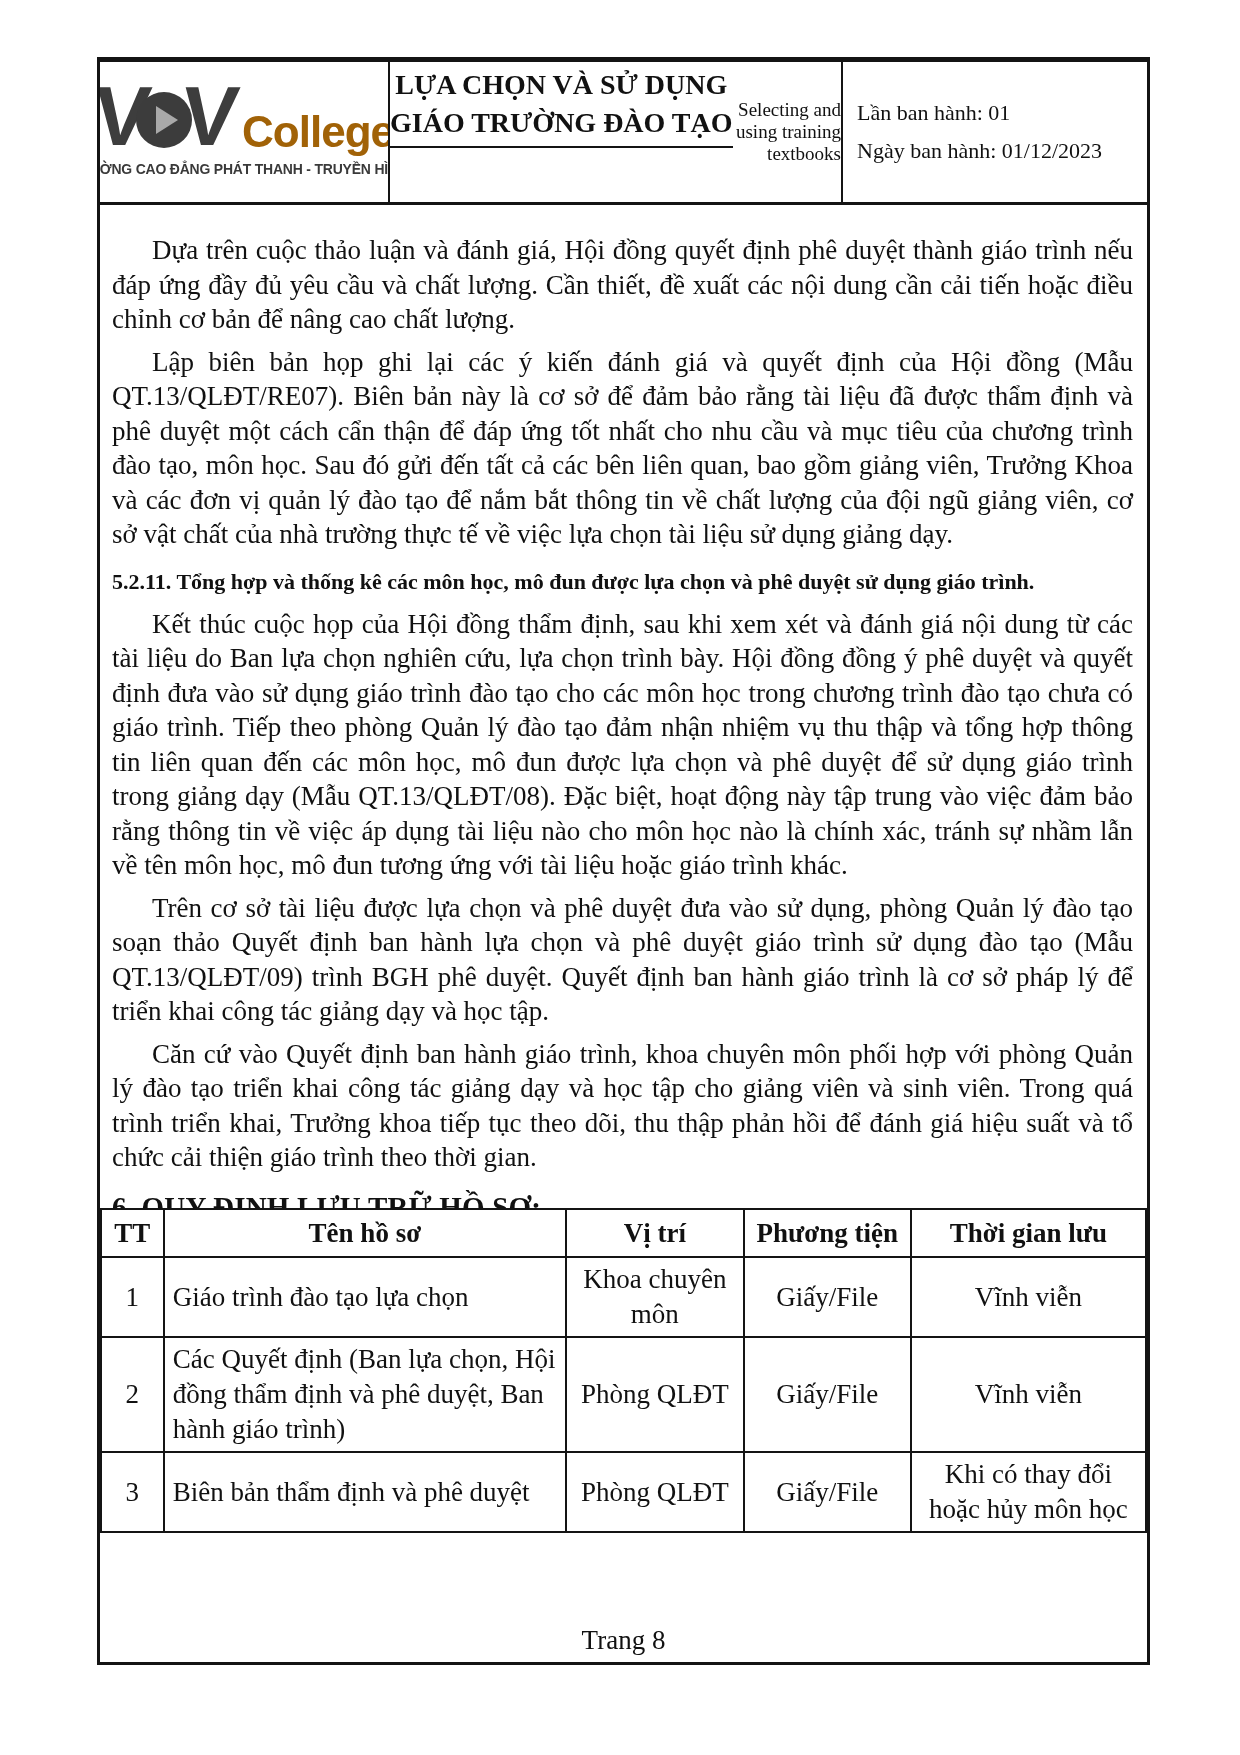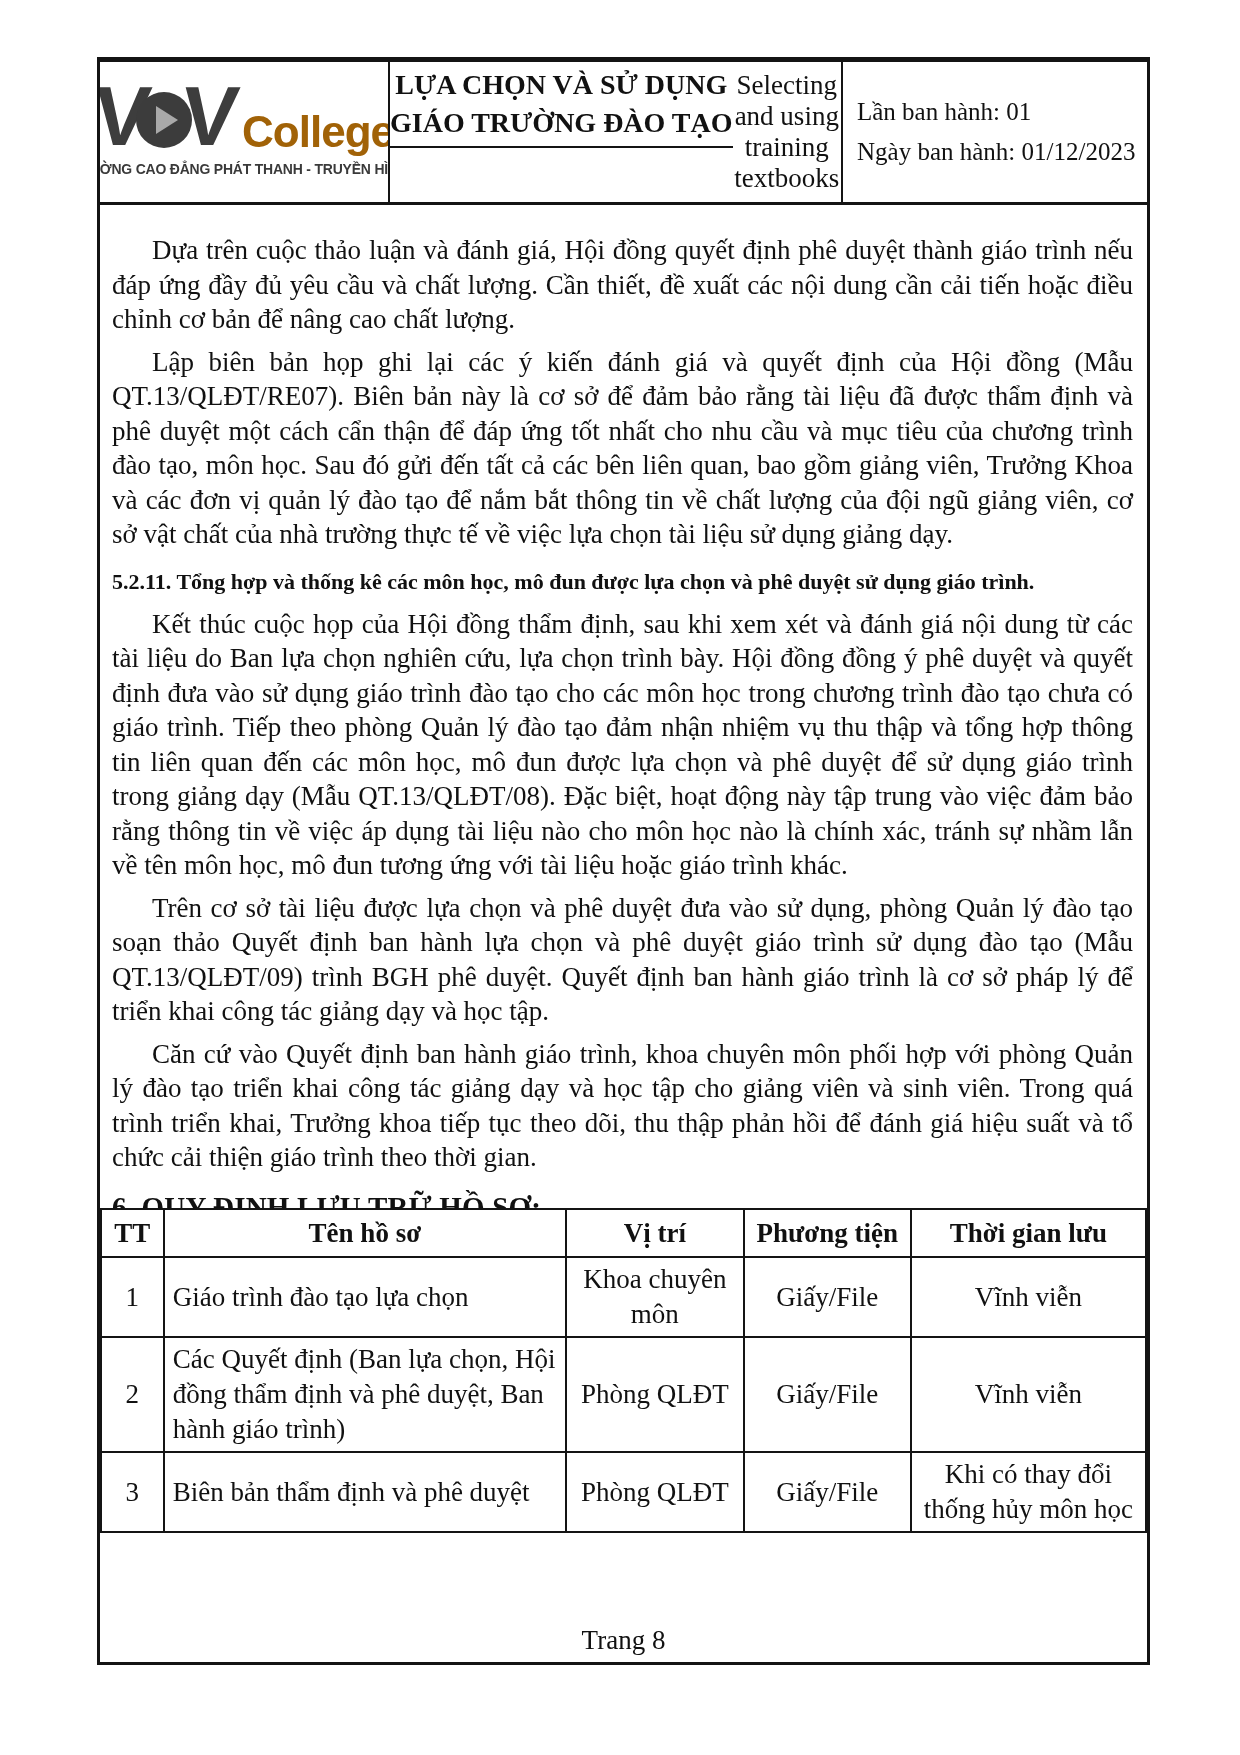--- a/index.html
+++ b/index.html
@@ -40,25 +40,25 @@
     white-space:nowrap;transform:scaleX(0.93);transform-origin:center;margin-top:4px;letter-spacing:-0.2px;
   }
   .title-cell{border-right:2px solid #141414;display:flex;flex-direction:row;}
   .title-vn{
     height:86px;border-bottom:2px solid #141414;display:flex;flex-direction:column;
     align-items:center;justify-content:center;font-weight:700;font-size:28px;line-height:38px;
     box-sizing:border-box;text-align:center;
   }
   .title-en{
     flex:1;display:flex;align-items:center;justify-content:center;
-    font-size:27px;text-align:center;
+    font-size:19px;text-align:right;
   }
   .meta-cell{
     display:flex;flex-direction:column;justify-content:center;gap:12px;padding-left:14px;
-    font-size:25px;
+    font-size:22px;
   }
   
   .content{
     height:1003px;overflow:hidden;padding:20px 14px 0 12px;box-sizing:border-box;
   }
   .para{
     font-size:27px;line-height:34.5px;text-align:justify;text-indent:40px;margin:8px 0 0 0;
   }
   .heading-sub{
     font-size:22px;line-height:35px;font-weight:700;text-align:justify;margin:12px 0 0 0;
@@ -160,20 +160,20 @@
         <td class="c-ten">Các Quyết định (Ban lựa chọn, Hội đồng thẩm định và phê duyệt, Ban hành giáo trình)</td>
         <td class="c-vitri">Phòng QLĐT</td>
         <td class="c-phuongtien">Giấy/File</td>
         <td class="c-thoigian">Vĩnh viễn</td>
       </tr>
       <tr class="r3">
         <td class="c-tt">3</td>
         <td class="c-ten">Biên bản thẩm định và phê duyệt</td>
         <td class="c-vitri">Phòng QLĐT</td>
         <td class="c-phuongtien">Giấy/File</td>
-        <td class="c-thoigian">Khi có thay đổi thống hủy môn học</td>
+        <td class="c-thoigian">Khi có thay đổi hoặc hủy môn học</td>
       </tr>
     </tbody>
   </table>
 
   <div class="footer">Trang 8</div>
 
 </div>
 
 </body></html>

